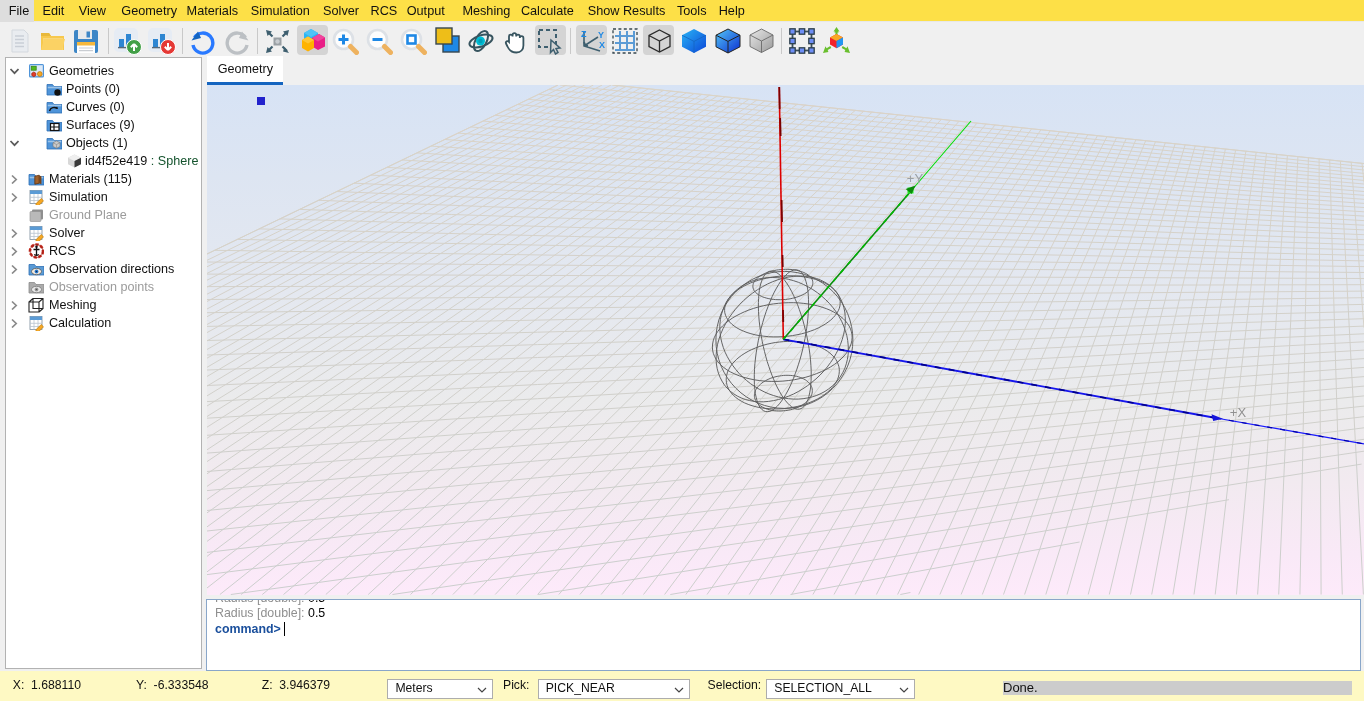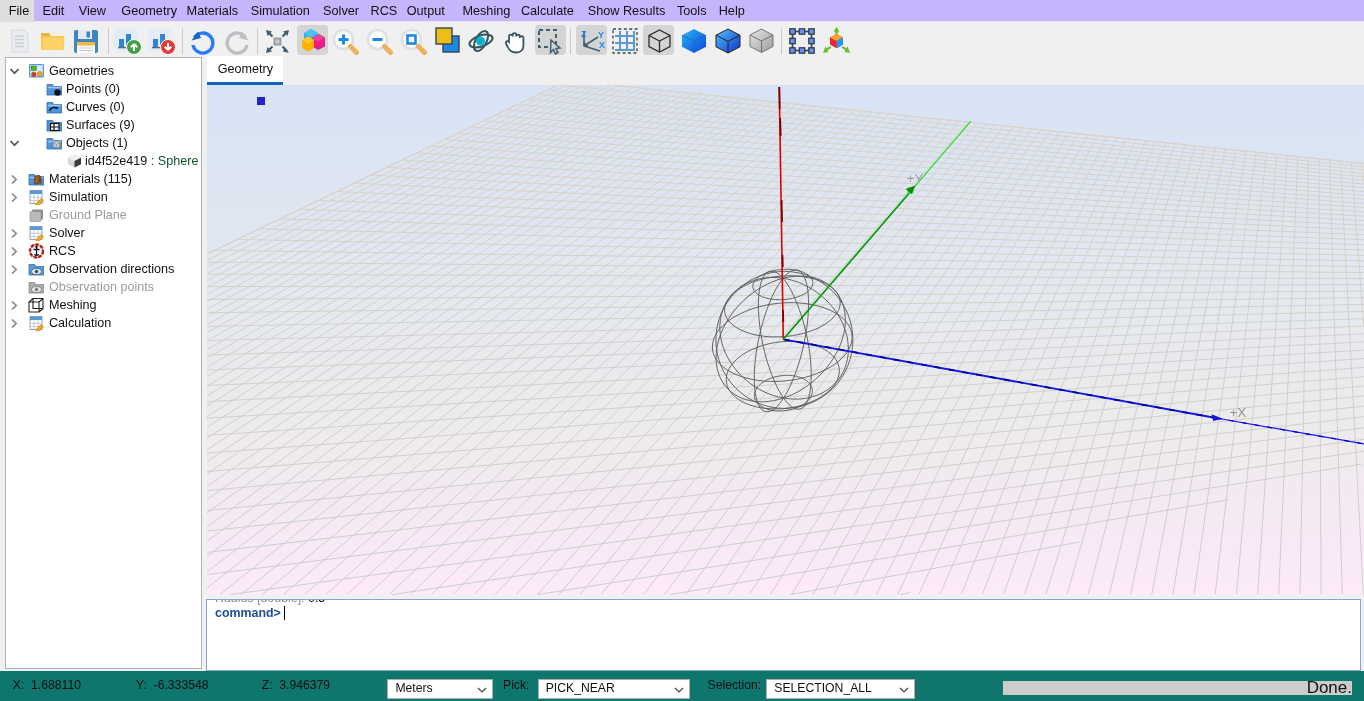--- a/index.html
+++ b/index.html
@@ -1,16 +1,16 @@
 <!DOCTYPE html>
 <html><head><meta charset="utf-8"><style>
 *{margin:0;padding:0;box-sizing:border-box}
 html,body{width:1364px;height:701px;overflow:hidden;background:#f0f0f0;
  font-family:"Liberation Sans",sans-serif;-webkit-font-smoothing:antialiased}
-#menubar{position:absolute;left:0;top:0;width:1364px;height:22px;background:#c4b5fd;border-bottom:1px solid #e8e8e8}
+#menubar{position:absolute;left:0;top:0;width:1364px;height:22px;background:#fde047;border-bottom:1px solid #e8e8e8}
 .mi{position:absolute;top:0;height:22px;line-height:22px;font-size:12.7px;color:#111}
 #filehl{position:absolute;left:0;top:0;width:34px;height:22px;background:#dedede}
 #toolbar{position:absolute;left:0;top:23px;width:1364px;height:34px;background:#f0f0f0}
 .sep{position:absolute;top:5px;width:1px;height:26px;background:#c9c9c9}
 .tgl{position:absolute;top:2px;width:31px;height:30px;background:#d4d4d4;border-radius:4px}
 .ticon{position:absolute;top:4px}
 #lpanel{position:absolute;left:5px;top:57px;width:197px;height:612px;background:#fff;border:1px solid #b2b2b2}
 .trow{position:absolute;height:18px;line-height:18px;font-size:12.6px;color:#111;white-space:nowrap}
 .trow.gray{color:#9b9b9b}
 .trow .gray{color:#14532d}
@@ -20,27 +20,27 @@
 #tab{position:absolute;left:4.4px;top:-1px;width:76px;height:26.4px;background:#fff;
  font-size:12.6px;color:#111;text-align:center;line-height:27px}
 #tabul{position:absolute;left:4.4px;top:25.4px;width:76px;height:2.6px;background:#1565c0}
 #viewport{position:absolute;left:207px;top:85px;width:1157px;height:510px;
  background:linear-gradient(180deg,#d7e3f5 0%,#dde5f2 18%,#e4e8f0 40%,#ebebec 62%,#f2eaf0 78%,#f9e9f7 92%,#fdeafa 100%)}
 #console{position:absolute;left:206px;top:599px;width:1155px;height:72px;background:#fff;
  border:1px solid #89a6c9;overflow:hidden;font-size:12.4px;line-height:15.9px;padding-left:8px}
 #console .inner{margin-top:-9.5px}
 .cmd{font-weight:bold;color:#1a4f9c}
 .plbl{color:#8f8f8f}
-#statusbar{position:absolute;left:0;top:671px;width:1364px;height:30px;background:#0f766e;font-size:12.2px;color:#111}
+#statusbar{position:absolute;left:0;top:671px;width:1364px;height:30px;background:#fef9c3;font-size:12.2px;color:#111}
 .sbtxt{position:absolute;top:0;height:30px;line-height:29px}
 .combo{position:absolute;top:8px;height:20px;background:#fff;border:1px solid #adadad;
  font-size:12.2px;line-height:17.5px;padding-left:7px;color:#111}
 .combo svg{position:absolute;right:5px;top:6px}
 #donebar{position:absolute;left:1003px;top:9.5px;width:349px;height:14.5px;background:#cccccc;
- text-align:right;font-size:17px;line-height:14.5px;color:#111}
+ text-align:left;font-size:13px;line-height:14.5px;color:#111}
 </style></head><body>
 <div id="menubar">
 <div id="filehl"></div>
 <span class="mi" style="left:8.8px">File</span>
 <span class="mi" style="left:42.5px">Edit</span>
 <span class="mi" style="left:78.7px">View</span>
 <span class="mi" style="left:121.3px">Geometry</span>
 <span class="mi" style="left:186.6px">Materials</span>
 <span class="mi" style="left:250.7px">Simulation</span>
 <span class="mi" style="left:323.1px">Solver</span>
@@ -1072,20 +1072,21 @@
 <path d="M708.5 100.5l-9.8 3.4 5.9 5.2z" fill="#0a8a0a"></path>
 <text x="708" y="98" font-family="Liberation Sans" font-size="13" fill="#9aa0a6" text-anchor="middle">+Y</text>
 <text x="1031" y="332" font-family="Liberation Sans" font-size="13" fill="#909090" text-anchor="middle">+X</text>
 <rect x="50" y="12" width="8" height="8" fill="#2222cc"></rect>
 </g>
 </svg>
 </div>
 <div id="console">
     <div class="inner">
 <div><span class="plbl">Radius [double]:</span> 0.5</div>
+<div><span class="plbl">Radius [double]:</span> 0.5</div>
 <div><span class="cmd">command&gt;</span> <span style="border-left:1.4px solid #000;padding-left:1px">&nbsp;</span></div>
 </div>
   </div>
 <div id="statusbar">
 <span class="sbtxt" style="left:12.8px">X:&nbsp; 1.688110</span>
 <span class="sbtxt" style="left:136px">Y:&nbsp; -6.333548</span>
 <span class="sbtxt" style="left:261.7px">Z:&nbsp; 3.946379</span>
 <div class="combo" style="left:387.4px;width:106px">Meters<svg width="10" height="8">
         <path d="M1 2l4 4 4-4" fill="none" stroke="#444" stroke-width="1.2"></path>
       </svg></div>

